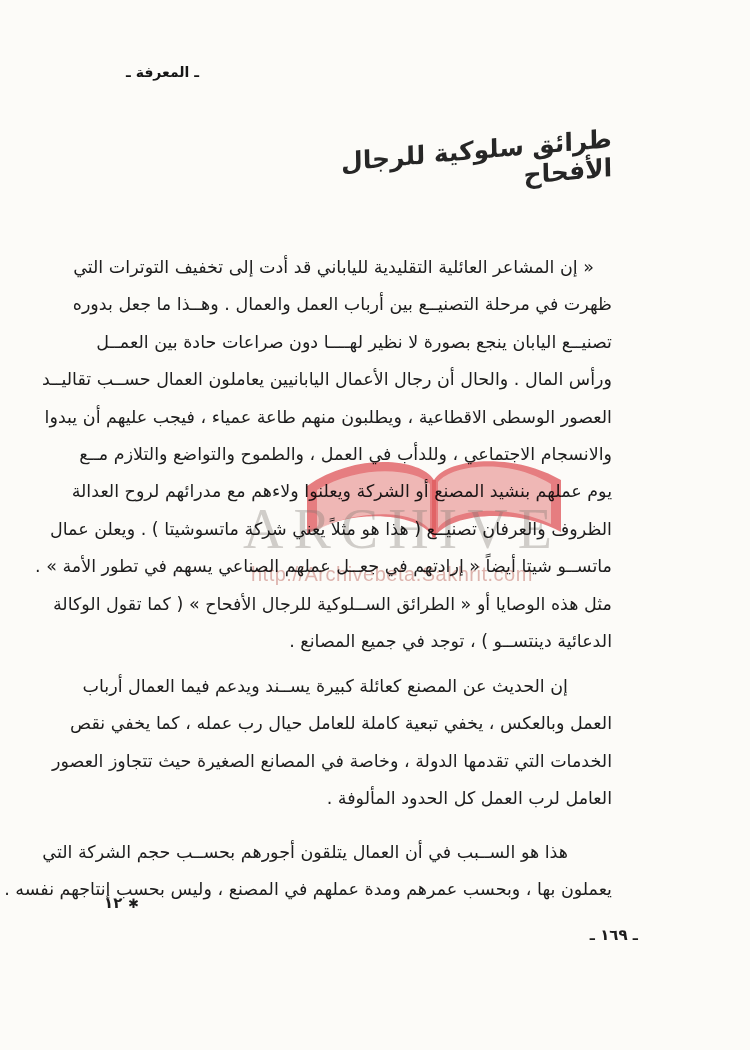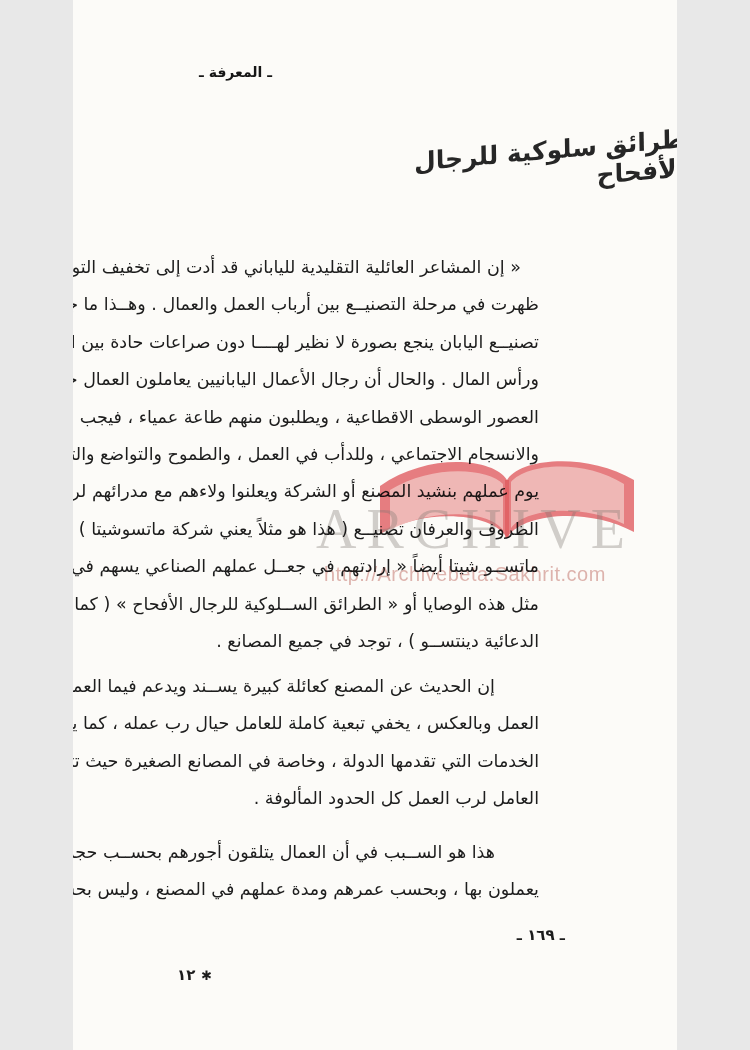--- a/index.html
+++ b/index.html
@@ -1,18 +1,18 @@
 <!DOCTYPE html>
 <html lang="ar"><head>
 <meta charset="utf-8">
 <style>
   html,body{margin:0;padding:0;background:#e8e8e8;}
   .page{
     position:relative;
-    width:604px;height:1050px;
+    width:750px;height:1050px;
     margin:0 auto;
     background:#fcfbf8;
     overflow:hidden;
     font-family:"DejaVu Sans",sans-serif;
     color:#1c1c1c;
   }
   .hdr{
     position:absolute;top:64px;left:126px;
     font-size:14px;font-weight:bold;
     direction:rtl;letter-spacing:.5px;
@@ -47,21 +47,21 @@
     text-align:right;
   }
   #para1{top:249px;}
   #para1 .line:first-child{text-indent:18px;}
   #para2{top:668px;}
   #para2 .line:first-child{text-indent:44px;}
   #para3{top:834px;}
   #para3 .line:first-child{text-indent:44px;}
 
   .footer-left{
-    position:absolute;top:966px;left:104px;
+    position:absolute;top:894px;left:104px;
     font-size:15px;font-weight:bold;display:flex;gap:6px;align-items:center;
   }
   .footer-right{
     position:absolute;top:926px;right:112px;
     font-size:15px;font-weight:bold;direction:rtl;letter-spacing:1px;
   }
 
   
   .watermark{
     position:absolute;inset:0;

